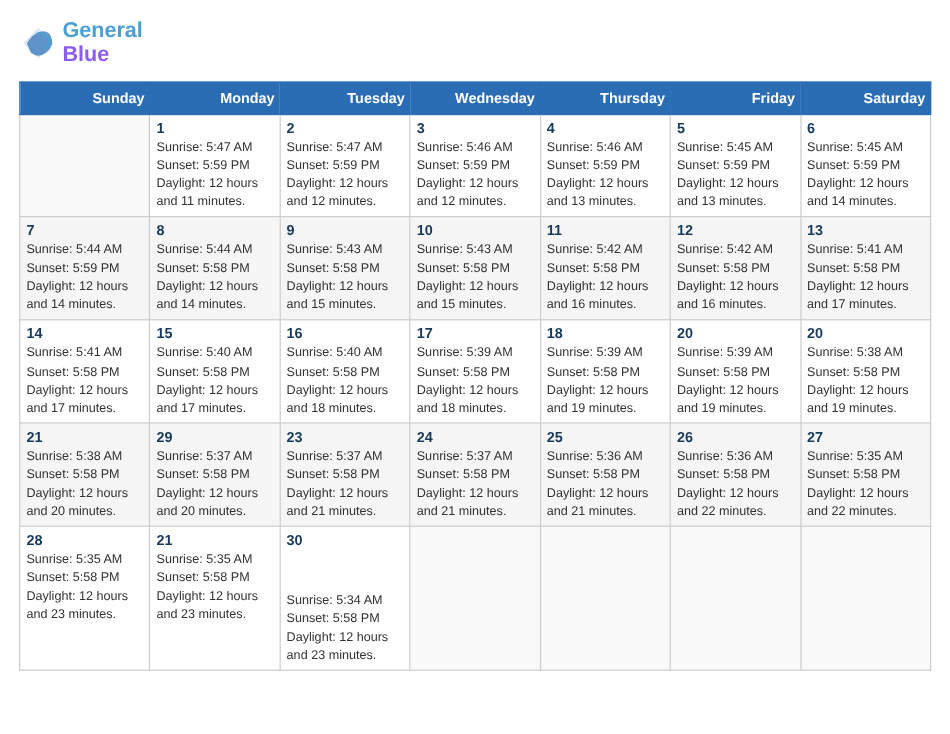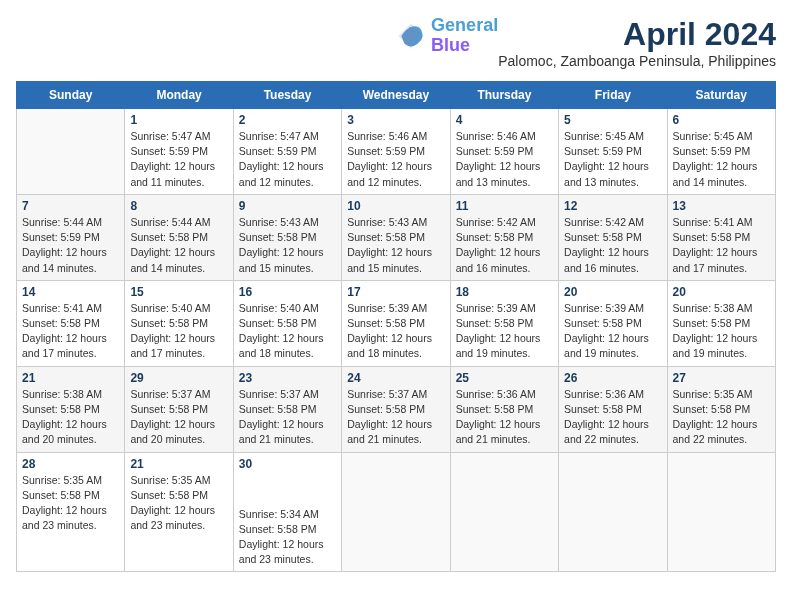--- a/index.html
+++ b/index.html
@@ -5,21 +5,21 @@
     * { box-sizing: border-box; margin: 0; padding: 0; }
     body {
       font-family: Arial, sans-serif;
       background: #fff;
       width: 792px;
       min-height: 612px;
       padding: 16px;
     }
     .header {
       display: flex;
-      justify-content: flex-end;
+      justify-content: space-between;
       align-items: flex-start;
       margin-bottom: 12px;
     }
     .logo {
       display: flex;
       align-items: center;
       gap: 4px;
     }
     .logo-text {
       font-size: 18px;
@@ -48,21 +48,21 @@
     }
     .calendar {
       width: 100%;
       border-collapse: collapse;
       font-size: 11px;
     }
     .calendar th {
       background-color: #2a6db5;
       color: #fff;
       padding: 6px 4px;
-      text-align: center;
+      text-align: right;
       font-size: 12px;
       font-weight: bold;
       border: 1px solid #2a6db5;
     }
     .calendar td {
       border: 1px solid #ccc;
       vertical-align: top;
       padding: 4px 5px;
       width: calc(100% / 7);
       min-height: 80px;
@@ -95,24 +95,20 @@
       <polygon points="20,4 36,20 20,36 4,20" fill="#2a6db5" opacity="0.15"></polygon>
       <path d="M8 20 Q14 10 22 8 Q32 6 34 16 Q36 24 28 30 Q20 36 12 30 Z" fill="#2a6db5" opacity="0.7"></path>
       <path d="M18 10 Q26 8 30 14 Q34 20 28 26" fill="none" stroke="#4a9fd4" stroke-width="2"></path>
     </svg>
     <div>
       <div class="logo-text">
         <span>General</span><br><span style="color:#8b5cf6">Blue</span>
       </div>
     </div>
   </div>
-  <div class="title-block">
-    <div class="month-title">April 2024</div>
-    <div class="location-title">Palomoc, Zamboanga Peninsula, Philippines</div>
-  </div>
 </div>
 
 <table class="calendar">
   <thead>
     <tr>
     <th>Sunday</th>
         <th>Monday</th>
         <th>Tuesday</th>
         <th>Wednesday</th>
         <th>Thursday</th>

